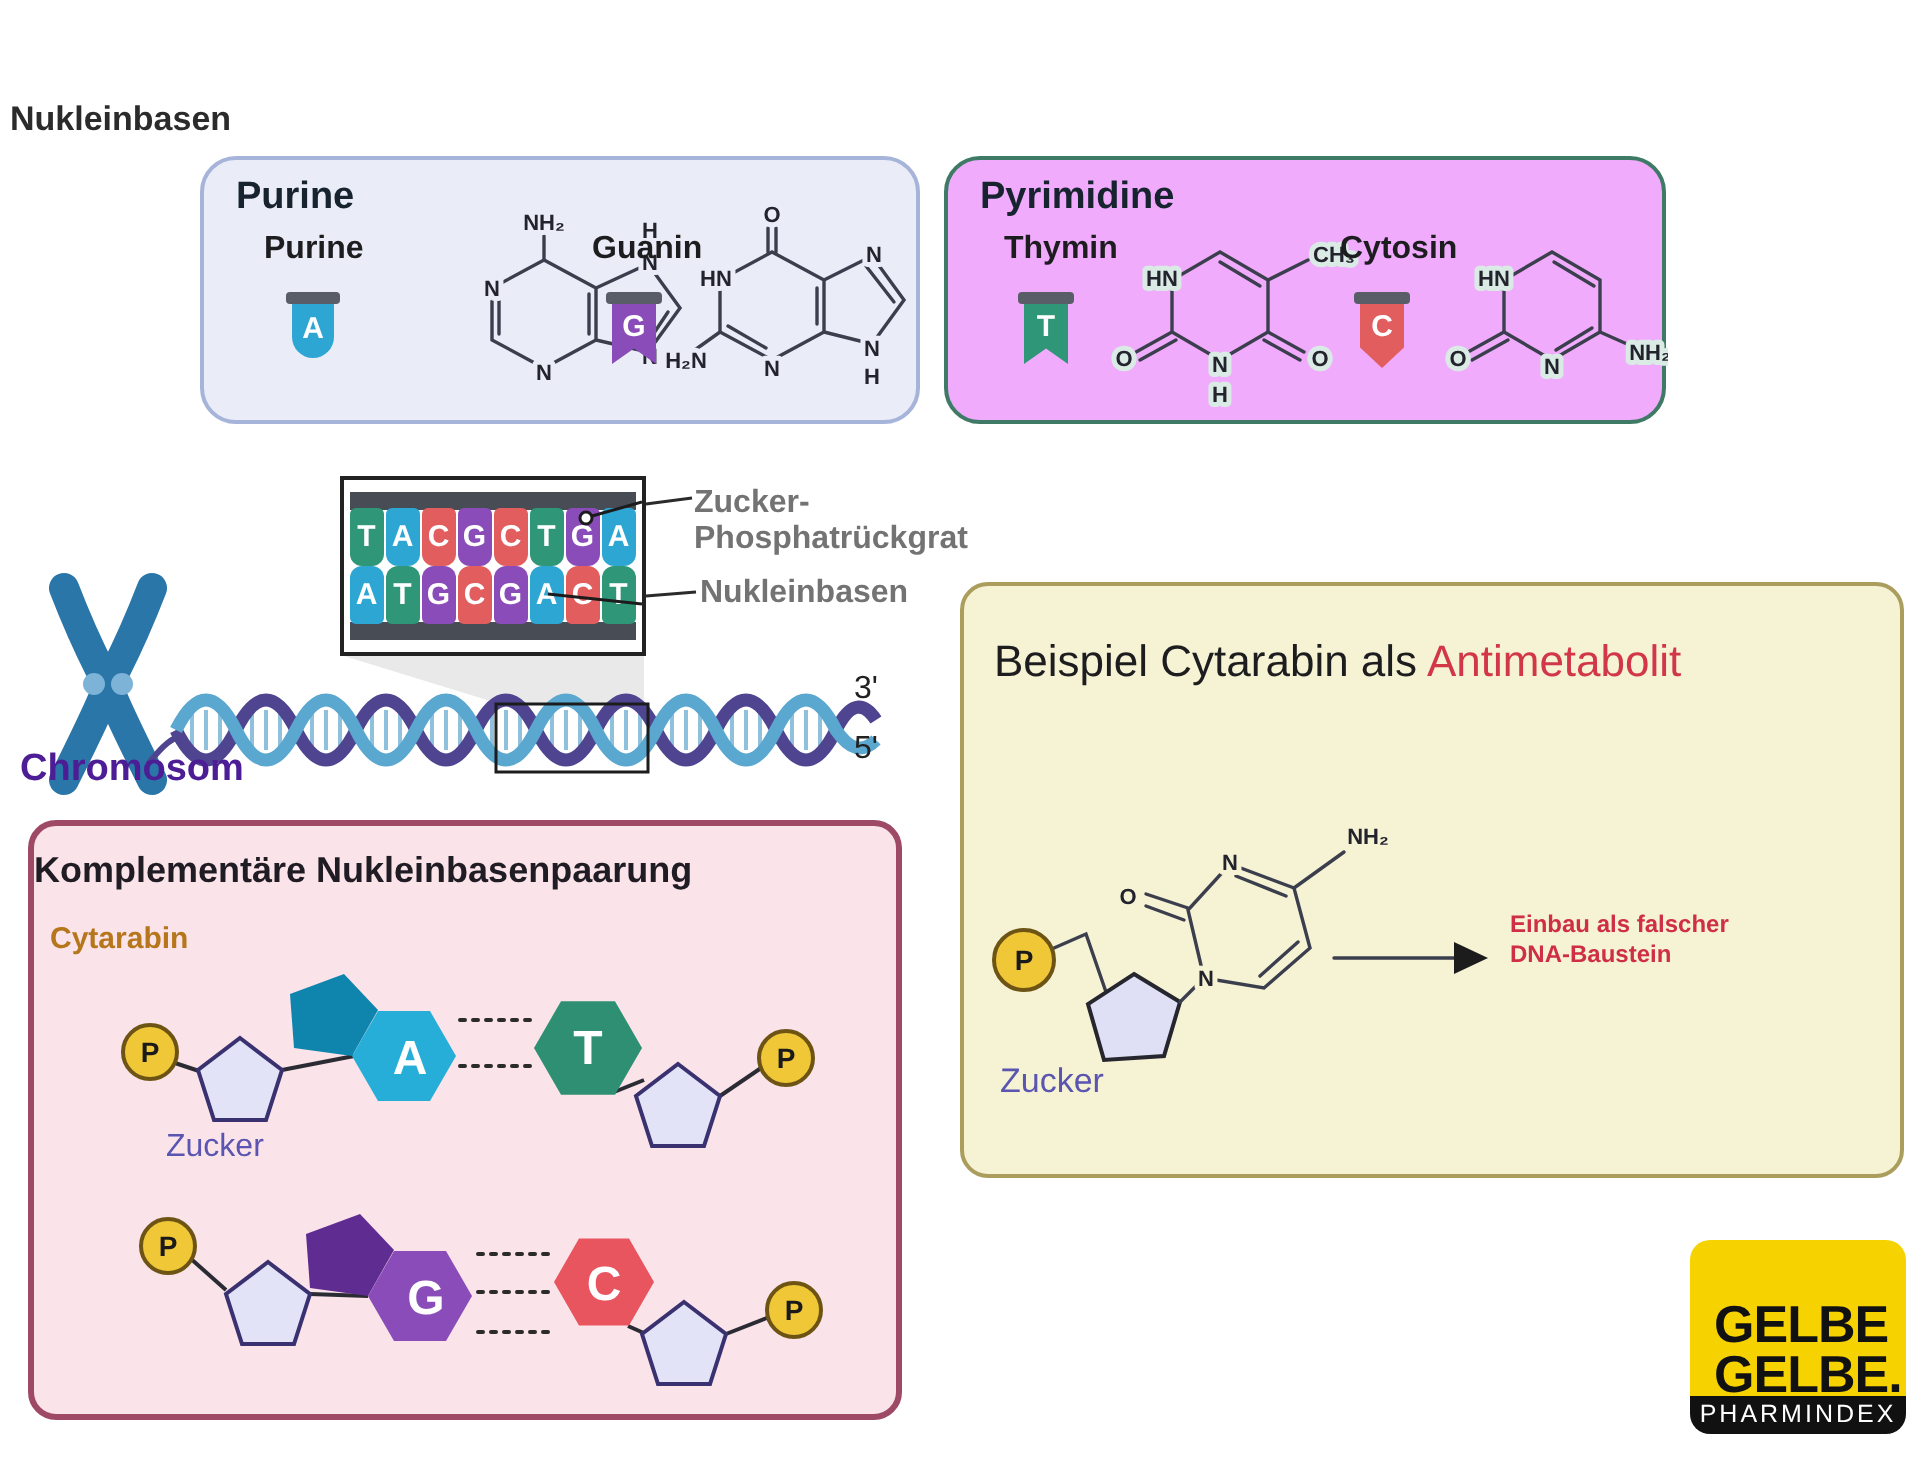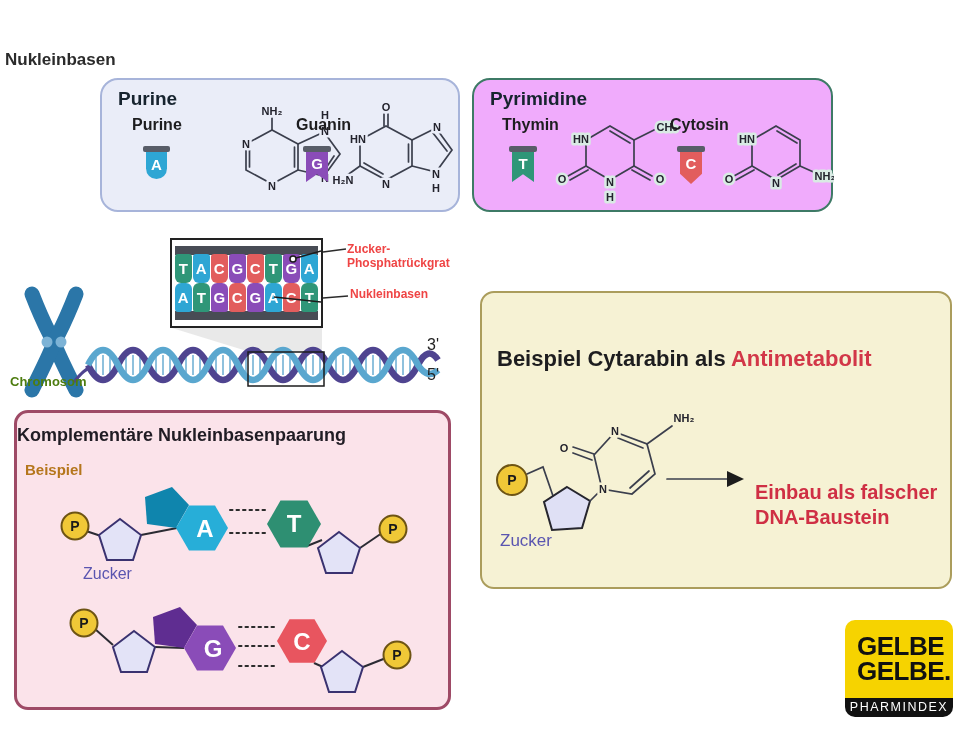--- a/index.html
+++ b/index.html
@@ -25,36 +25,36 @@
   .bg-pu .atom{stroke:#eaedf8;}
   .bg-py .atom{stroke:#d9ebe4;}
   .bg-ye .atom{stroke:#f6f2d4;}
   
   .dna-box{left:170px;top:238px;width:153px;height:90px;background:#fff;border:2px solid #222;box-sizing:border-box;}
   .dna-bar{left:3px;width:143px;height:9px;background:#484c55;}
   .tile{width:16.5px;height:29px;color:#fff;font-weight:bold;font-size:15px;text-align:center;line-height:29px;}
   .tile-top{border-radius:3px 3px 6px 6px;}
   .tile-bot{border-radius:6px 6px 3px 3px;}
   .bA{background:#2ea6d4;} .bT{background:#2f9678;} .bC{background:#e25d5d;} .bG{background:#8a4cb8;}
-  .callout{font-size:12px;font-weight:800;color:#ef4444;line-height:1.15;}
-  .chrom-label{left:10px;top:374px;font-size:13px;font-weight:800;color:#4d7c0f;}
+  .callout{font-size:16px;font-weight:800;color:#737373;line-height:1.15;}
+  .chrom-label{left:10px;top:374px;font-size:19px;font-weight:800;color:#4c1d95;}
   .helix-end{font-size:16px;color:#222;}
   .phosphat-label{left:8px;top:48px;font-size:15px;font-weight:800;color:#b5761c;}
   .hbond-label{left:132px;top:46px;font-size:15px;font-weight:600;color:#2b2b2b;}
   .zucker-label{font-size:16px;font-weight:400;color:#5a55b0;}
   .pair-letter{font-size:24px;font-weight:bold;fill:#fff;text-anchor:middle;}
   .p-letter{font-size:14px;font-weight:bold;fill:#1a1a1a;text-anchor:middle;}
   .dotted{stroke:#2b2b2b;stroke-width:2;stroke-dasharray:2.5,4;stroke-linecap:round;fill:none;}
   .bond{stroke:#2b2b33;stroke-width:2;fill:none;}
-  .cy-title{left:15px;top:25px;font-size:22px;font-weight:700;color:#1d1d1f;white-space:nowrap;margin-top:28px;}
+  .cy-title{left:15px;top:25px;font-size:22px;font-weight:400;color:#1d1d1f;white-space:nowrap;}
   .cy-title .red{color:#d23748;}
-  .result-text{left:273px;top:162px;font-size:20px;font-weight:800;color:#cf2f44;line-height:1.25;margin-top:25px;}
+  .result-text{left:273px;top:162px;font-size:12px;font-weight:800;color:#cf2f44;line-height:1.25;}
   
   .logo{left:845px;top:620px;width:108px;height:97px;border-radius:10px;overflow:hidden;}
-  .logo-yellow{width:100%;height:78px;background:#f6d300;box-sizing:border-box;padding:14px 0 0 12px;}
+  .logo-yellow{width:100%;height:78px;background:#f6d300;box-sizing:border-box;padding:30px 0 0 12px;}
   .logo-yellow div{font-size:26px;font-weight:900;color:#111;line-height:0.95;letter-spacing:-0.5px;}
   .logo-black{width:100%;height:29px;background:#111;color:#fff;font-size:12.5px;letter-spacing:1.5px;text-align:center;line-height:19px;font-weight:500;}
 </style>
 </head>
 <body>
 
 <div id="stage">
 
   <h2 class="abs page-subtitle">Nukleinbasen</h2>
 
@@ -194,21 +194,21 @@
     <div>Phosphatrückgrat</div>
   </div>
   <div class="abs callout" style="left:350px;top:288px;">Nukleinbasen</div>
 
   <div class="abs chrom-label">Chromosom</div>
   <div class="abs helix-end" style="left:427px;top:336px;">3'</div>
   <div class="abs helix-end" style="left:427px;top:366px;">5'</div>
 
   <div class="abs card card-pairing">
     <div class="abs" style="left:0;top:12px;width:100%;font-size:18px;font-weight:800;color:#201c24;">Komplementäre Nukleinbasenpaarung</div>
-    <div class="abs phosphat-label">Beispiel</div>
+    <div class="abs phosphat-label">Cytarabin</div>
     <div class="abs zucker-label" style="left:66px;top:152px;">Zucker</div>
 
     <svg class="abs" style="left:0;top:62px;" width="431" height="232" viewBox="0 0 431 232">
 
       <line class="bond" x1="69" y1="56" x2="84" y2="61"></line>
       <line class="bond" x1="124" y1="60" x2="160" y2="53"></line>
       <line class="bond" x1="290" y1="71" x2="305" y2="65"></line>
       <line class="bond" x1="343" y1="73" x2="365" y2="58"></line>
       <polygon points="103,44 124,60 116,85 90,85 82,60" fill="#e3e3f7" stroke="#3a3270" stroke-width="2"></polygon>
       <polygon points="322,57 343,73 335,98 309,98 301,73" fill="#e3e3f7" stroke="#3a3270" stroke-width="2"></polygon>

